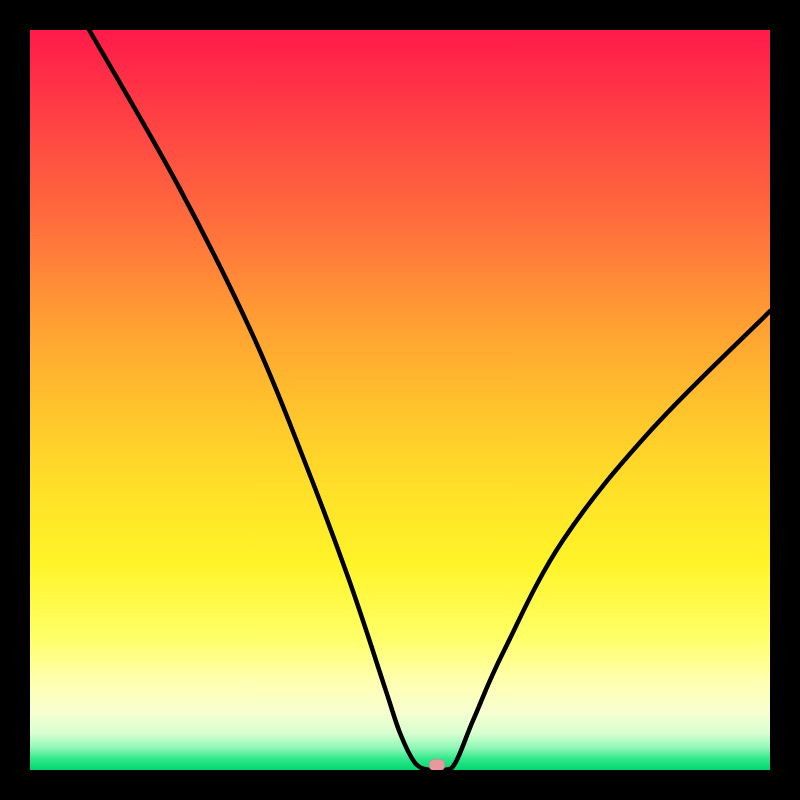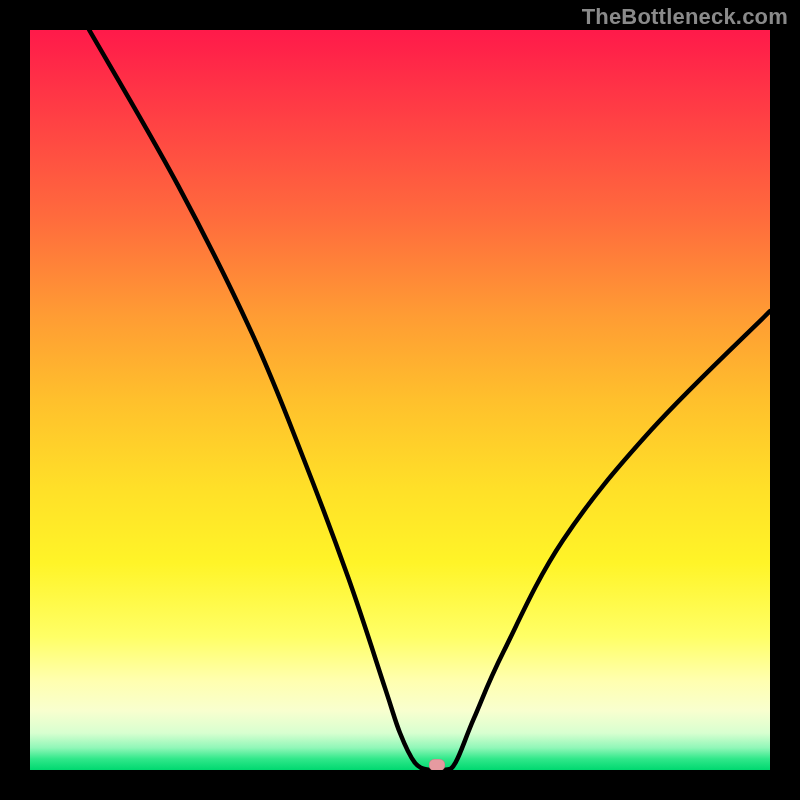--- a/index.html
+++ b/index.html
@@ -70,21 +70,20 @@
     background: #e69aa0;
     transform: translate(-50%, -50%);
     box-shadow: 0 0 0 0.5px rgba(0,0,0,0.15) inset;
   }
 </style>
 </head>
 <body>
 
 <div class="frame">
 
-  <div class="watermark">TheBottleneck.com</div>
 
   <div class="plot">
     <div class="gradient-bg"></div>
 
     <svg class="curve" viewBox="0 0 740 740" preserveAspectRatio="none">
       <path fill="none" stroke="#000" stroke-width="4.5" stroke-linejoin="round" stroke-linecap="round" d="M 59.2 0.0 C 75.2 28.0, 118.7 100.8, 148.0 155.4 C 177.3 210.0, 199.4 254.1, 222.0 303.4 C 244.6 352.7, 256.5 385.2, 273.8 429.2 C 291.1 473.2, 303.5 506.3, 318.2 547.6 C 332.9 588.9, 345.9 630.6, 355.2 658.6 C 364.5 686.6, 364.7 689.7, 370.0 703.0 C 375.3 716.3, 379.5 725.9, 384.8 732.6 C 390.1 739.3, 394.3 738.7, 399.6 740.0 C 404.9 741.3, 409.7 741.3, 414.4 740.0 C 419.1 738.7, 420.2 741.9, 425.5 732.6 C 430.8 723.3, 435.3 708.2, 444.0 688.2 C 452.7 668.2, 457.6 653.6, 473.6 621.6 C 489.6 589.6, 506.2 550.6, 532.8 510.6 C 559.4 470.6, 584.3 440.9, 621.6 399.6 C 658.9 358.3, 718.7 302.5, 740.0 281.2"></path>
     </svg>
 
     <div class="marker" style="left: 407px; top: 734.82px; background: rgb(230, 154, 160);"></div>
   </div>

